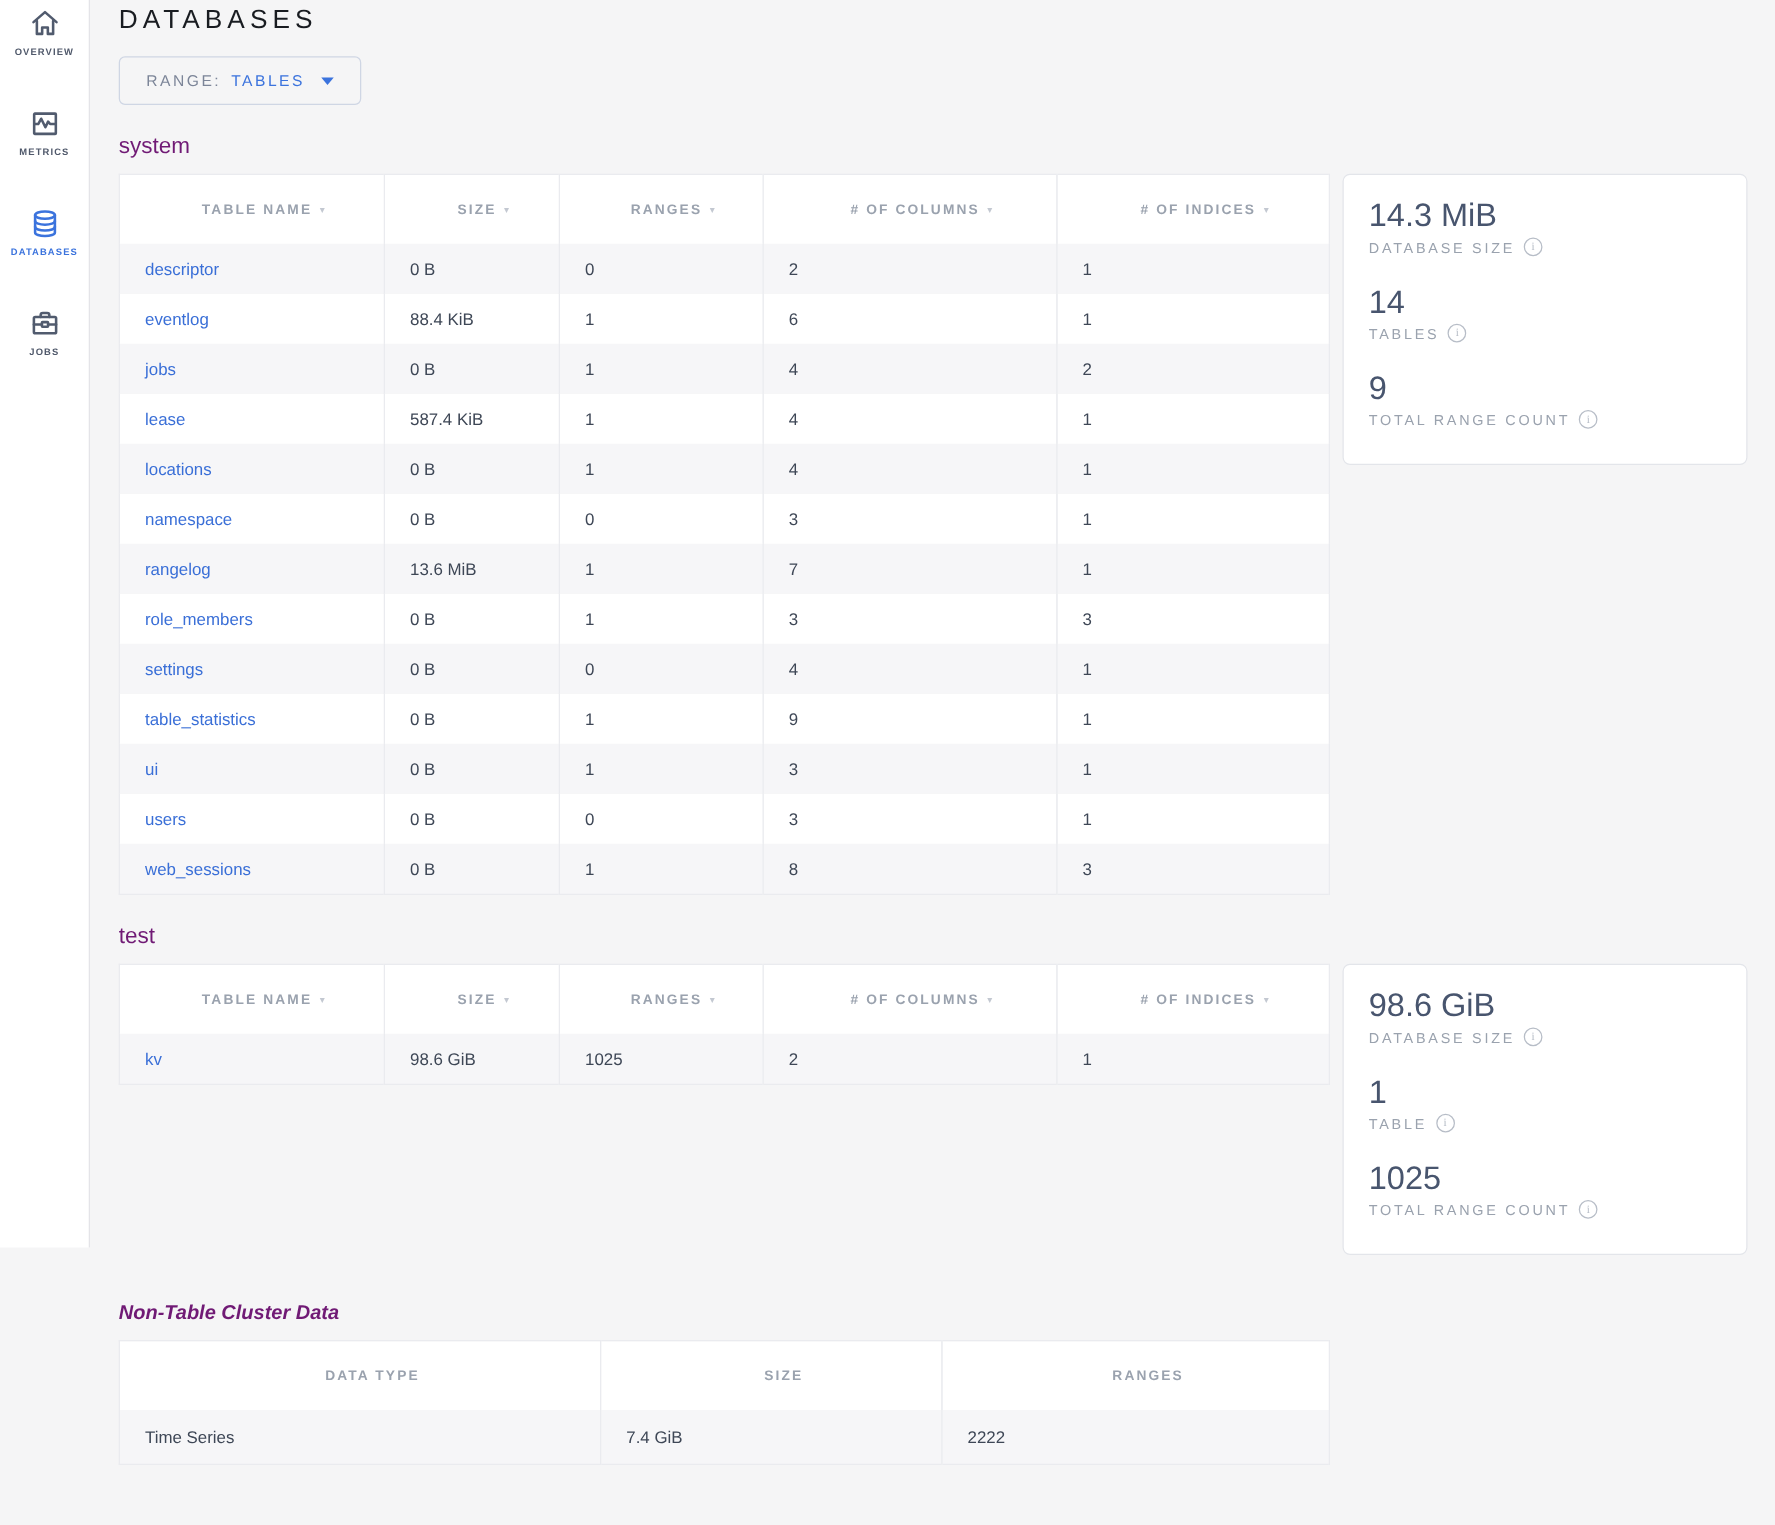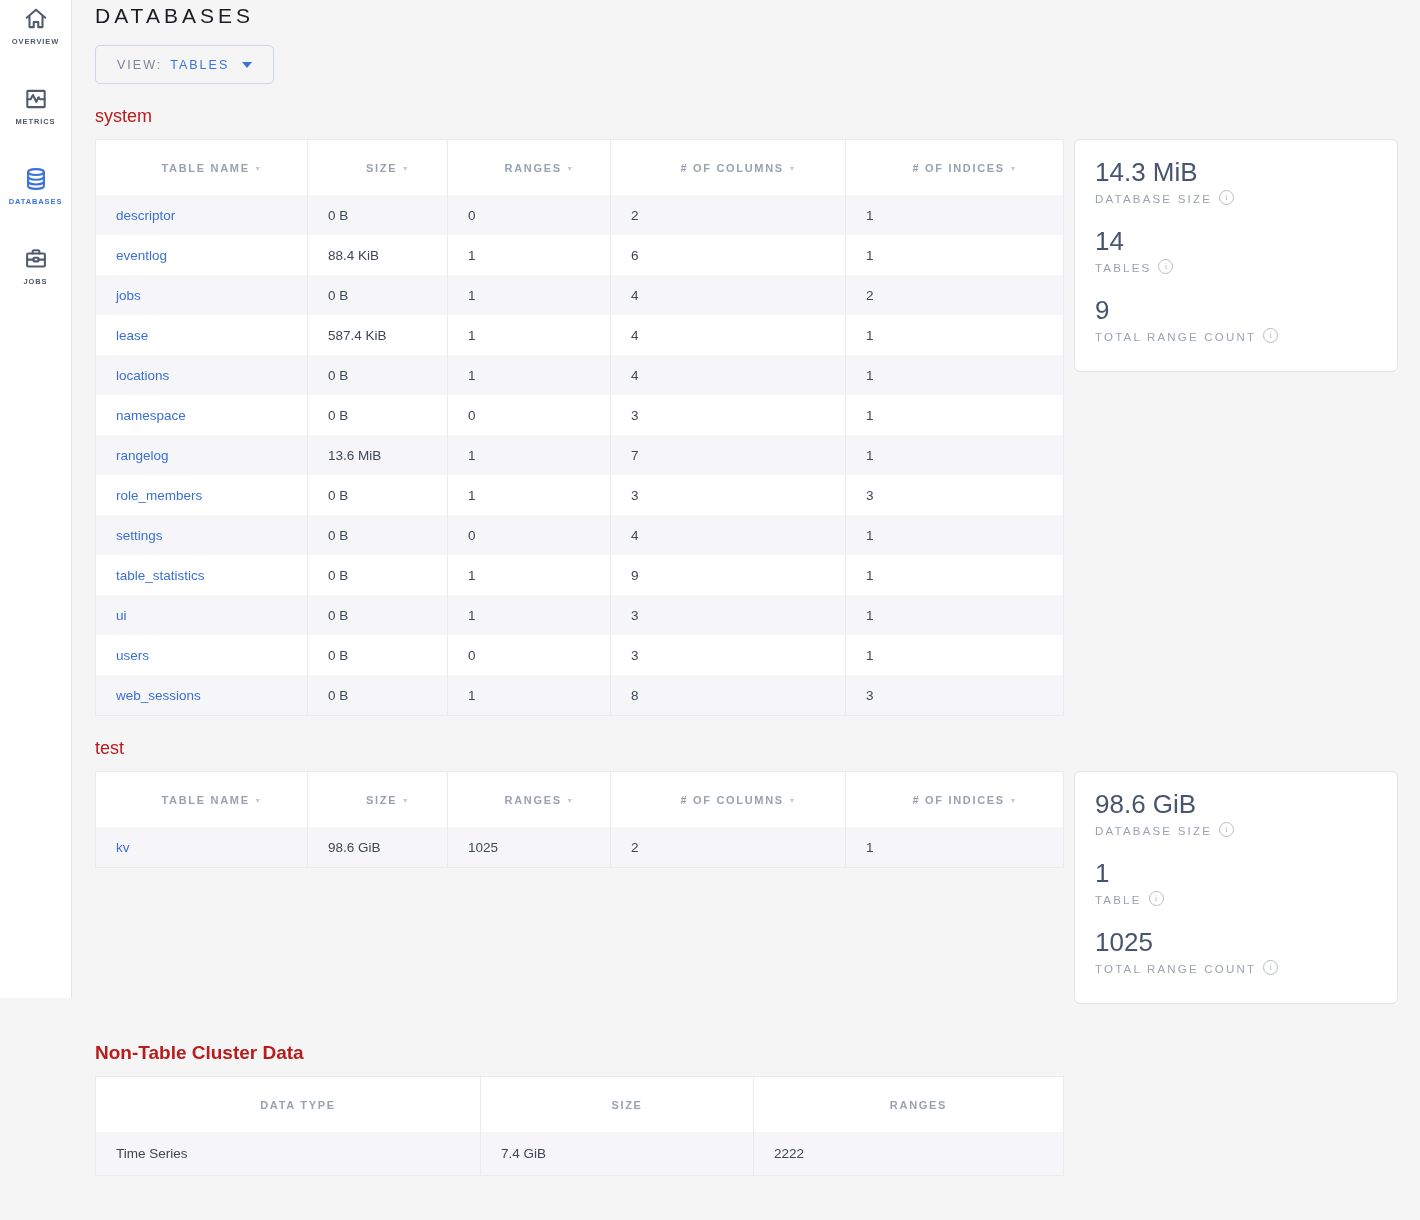--- a/index.html
+++ b/index.html
@@ -46,24 +46,24 @@
   }
   .view-label { font-size:12.5px; letter-spacing:2px; color:#7c8598; font-weight:500; }
   .view-value { font-size:12.5px; letter-spacing:2px; color:#3b73dd; font-weight:500; margin-left:8px; }
   .caret {
     width:0; height:0; margin-left:13px;
     border-left:5px solid transparent; border-right:5px solid transparent;
     border-top:6px solid #3b73dd;
   }
 
   .section-title {
-    font-size:18px; font-weight:500; color:#b91c1c;
+    font-size:18px; font-weight:500; color:#701a75;
     margin:22px 0 12px 0;
   }
-  .section-title.nontable-title { font-weight:700; font-size:19px; margin-top:38px; }
+  .section-title.nontable-title { font-weight:700; font-size:16px; margin-top:38px;font-style:italic; }
 
   .section-flex { display:flex; align-items:flex-start; }
 
   
   table.data-table {
     width:969px; border-collapse:collapse; table-layout:fixed;
     border:1px solid #eaebef;
   }
   table.data-table th {
     background:#ffffff; height:55px; text-align:center;
@@ -144,21 +144,21 @@
     </span>
     <span class="nav-label">JOBS</span>
   </div>
 </nav>
 
 <main class="main">
 
   <h1 class="page-title">DATABASES</h1>
 
   <div class="view-btn">
-    <span class="view-label">VIEW:</span>
+    <span class="view-label">RANGE:</span>
     <span class="view-value">TABLES</span>
     <span class="caret"></span>
   </div>
 
   
   <h2 class="section-title">system</h2>
   <div class="section-flex">
     <table class="data-table">
       <colgroup>
         <col style="width:212px">

